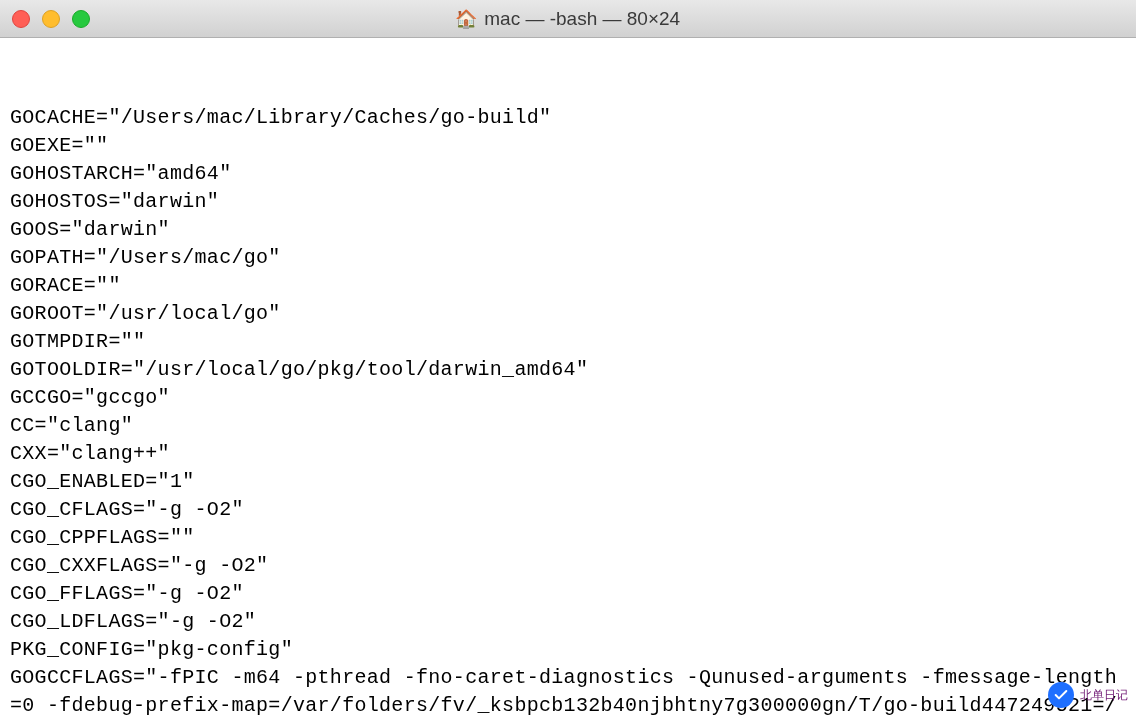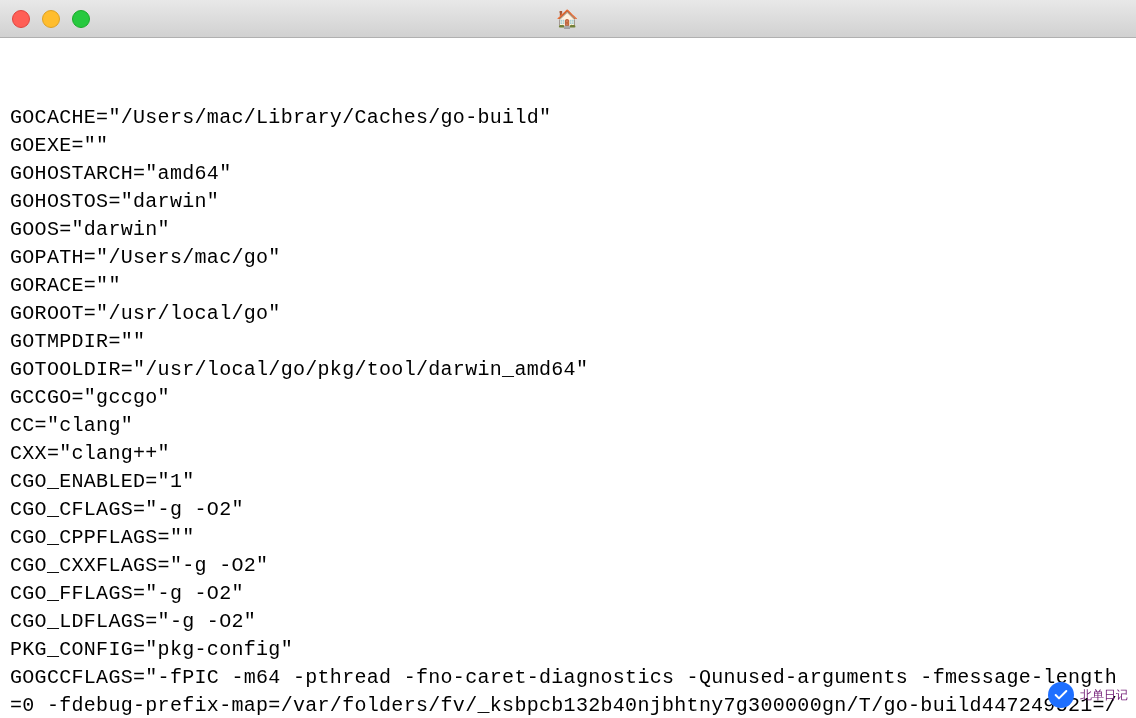--- a/index.html
+++ b/index.html
@@ -95,20 +95,21 @@
 <body>
 
 <div class="titlebar">
   <div class="traffic-lights">
     <div class="traffic-light tl-close"></div>
     <div class="traffic-light tl-min"></div>
     <div class="traffic-light tl-max"></div>
   </div>
   <div class="title-center">
     <span class="home-icon">🏠</span>
+    <span>mac — -bash — 80×24</span>
   </div>
 </div>
 
 <div class="terminal-content">
   <div id="lines-container"><div class="term-line">GOCACHE="/Users/mac/Library/Caches/go-build"</div><div class="term-line">GOEXE=""</div><div class="term-line">GOHOSTARCH="amd64"</div><div class="term-line">GOHOSTOS="darwin"</div><div class="term-line">GOOS="darwin"</div><div class="term-line">GOPATH="/Users/mac/go"</div><div class="term-line">GORACE=""</div><div class="term-line">GOROOT="/usr/local/go"</div><div class="term-line">GOTMPDIR=""</div><div class="term-line">GOTOOLDIR="/usr/local/go/pkg/tool/darwin_amd64"</div><div class="term-line">GCCGO="gccgo"</div><div class="term-line">CC="clang"</div><div class="term-line">CXX="clang++"</div><div class="term-line">CGO_ENABLED="1"</div><div class="term-line">CGO_CFLAGS="-g -O2"</div><div class="term-line">CGO_CPPFLAGS=""</div><div class="term-line">CGO_CXXFLAGS="-g -O2"</div><div class="term-line">CGO_FFLAGS="-g -O2"</div><div class="term-line">CGO_LDFLAGS="-g -O2"</div><div class="term-line">PKG_CONFIG="pkg-config"</div><div class="term-line">GOGCCFLAGS="-fPIC -m64 -pthread -fno-caret-diagnostics -Qunused-arguments -fmessage-length=0 -fdebug-prefix-map=/var/folders/fv/_ksbpcb132b40njbhtny7g300000gn/T/go-build447249521=/tmp/go-build -gno-record-gcc-switches -fno-common"</div></div>
   
 </div>
 
 <div class="watermark">
   <span class="watermark-icon">

